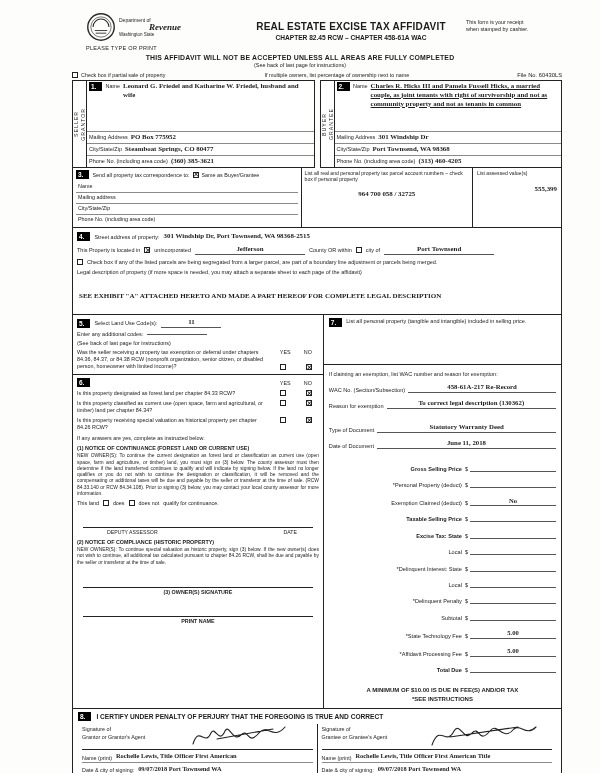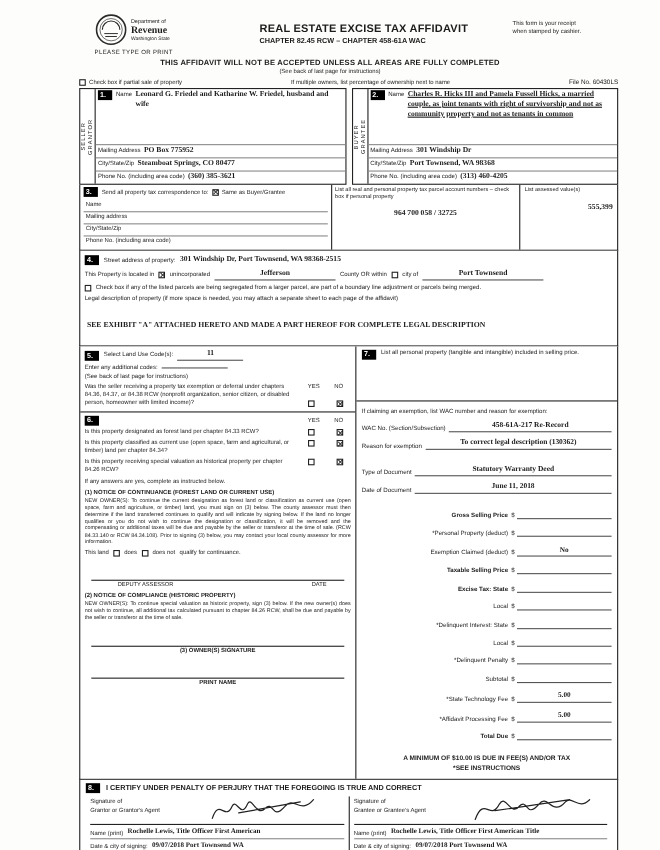--- a/index.html
+++ b/index.html
@@ -7,24 +7,24 @@
   .page {
     width:600px; height:773px; margin:0 auto; background:#fdfdfb; color:#1c1c1c;
     font-family:"Liberation Sans","DejaVu Sans",sans-serif; position:relative;
     overflow:hidden; padding-top:10px;
   }
   
   .hdr { display:flex; align-items:flex-start; padding:2px 28px 0 86px; }
   .hdr-left { width:150px; }
   .seal-row { display:flex; align-items:center; gap:3px; }
   .agency-1 { font-size:5px; }
-  .agency-2 { font-size:9px; font-weight:bold; font-family:"Liberation Serif",serif; line-height:1; }
+  .agency-2 { font-size:9px; font-weight:bold; font-style:italic; font-family:"Liberation Serif",serif; line-height:1;margin-left:30px; }
   .agency-3 { font-size:4.5px; }
   .type-print { font-size:5.5px; margin-top:3px; letter-spacing:.3px; }
-  .hdr-center { flex:1; text-align:left; margin-top:9px; }
+  .hdr-center { flex:1; text-align:center; margin-top:9px; }
   .title { font-size:10px; font-weight:bold; letter-spacing:.2px; }
   .chapter { font-size:6.6px; font-weight:bold; margin-top:2px; }
   .hdr-right { width:106px; font-size:5.4px; margin-top:7px; line-height:1.3; }
   .warning { text-align:center; font-weight:bold; font-size:6.9px; margin-top:3px; letter-spacing:.2px; }
   .seeback { text-align:center; font-size:5.4px; margin-top:1px; }
   
   .fm { margin-left:72px; width:490px; }
   .secbox { display:inline-block; background:#000; color:#fff; font-size:6.5px; font-weight:bold;
             padding:1px 6px 1px 2px; line-height:1.1; flex:none; }
   .cb { display:inline-block; width:6px; height:6px; border:1px solid #222; background:#fff;

